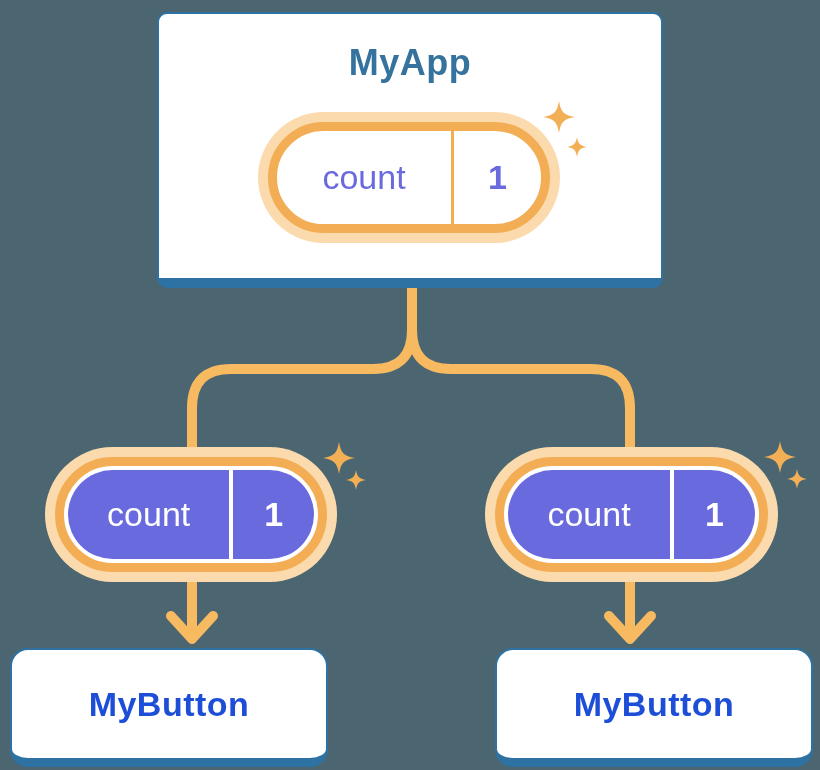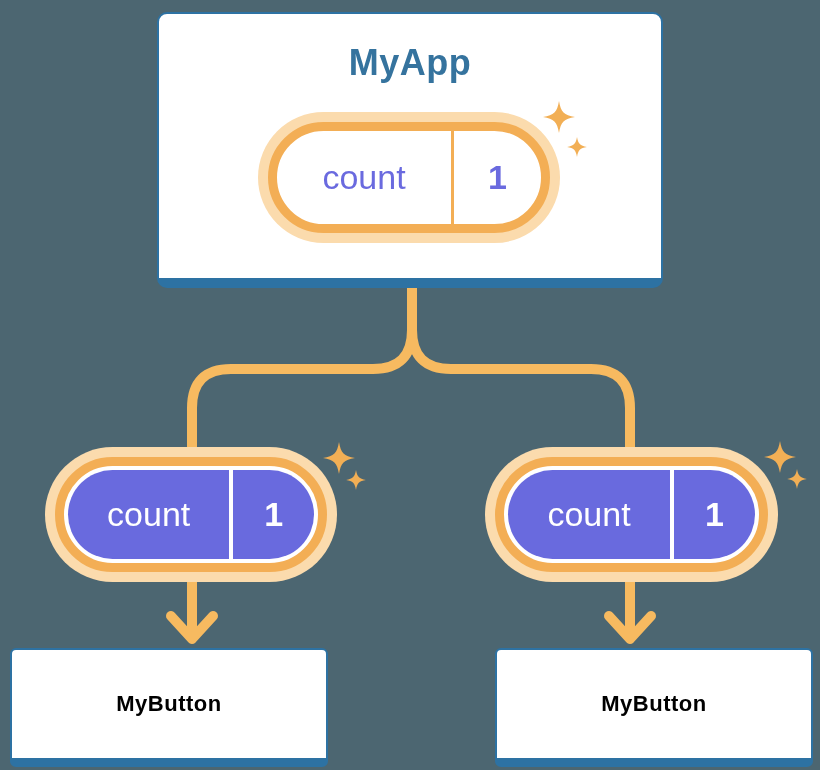--- a/index.html
+++ b/index.html
@@ -21,23 +21,23 @@
   .card.root{left:157px;top:12px;width:506px;height:276px;border-radius:10px;}
   .card-title{
     margin-top:28px;text-align:center;
     font-size:36px;font-weight:700;letter-spacing:.5px;
     color:#35739E;
   }
   .node{
     position:absolute;box-sizing:border-box;z-index:2;
     background:#FFFFFF;
     border:2px solid #2D72A3;border-bottom-width:9px;
-    border-radius:6px;
+    border-radius:18px;
     display:flex;align-items:center;justify-content:center;
-    font-size:22px;font-weight:700;letter-spacing:.5px;color:#000000;
+    font-size:34px;font-weight:700;letter-spacing:.5px;color:#1d4ed8;
   }
   .node.left {left:10px; top:648px;width:318px;height:119px;}
   .node.right{left:495px;top:648px;width:318px;height:119px;}
 
   
   .pill{
     position:absolute;z-index:3;box-sizing:border-box;
     background:#FBDBAD;           
     border-radius:999px;padding:10px;
   }

